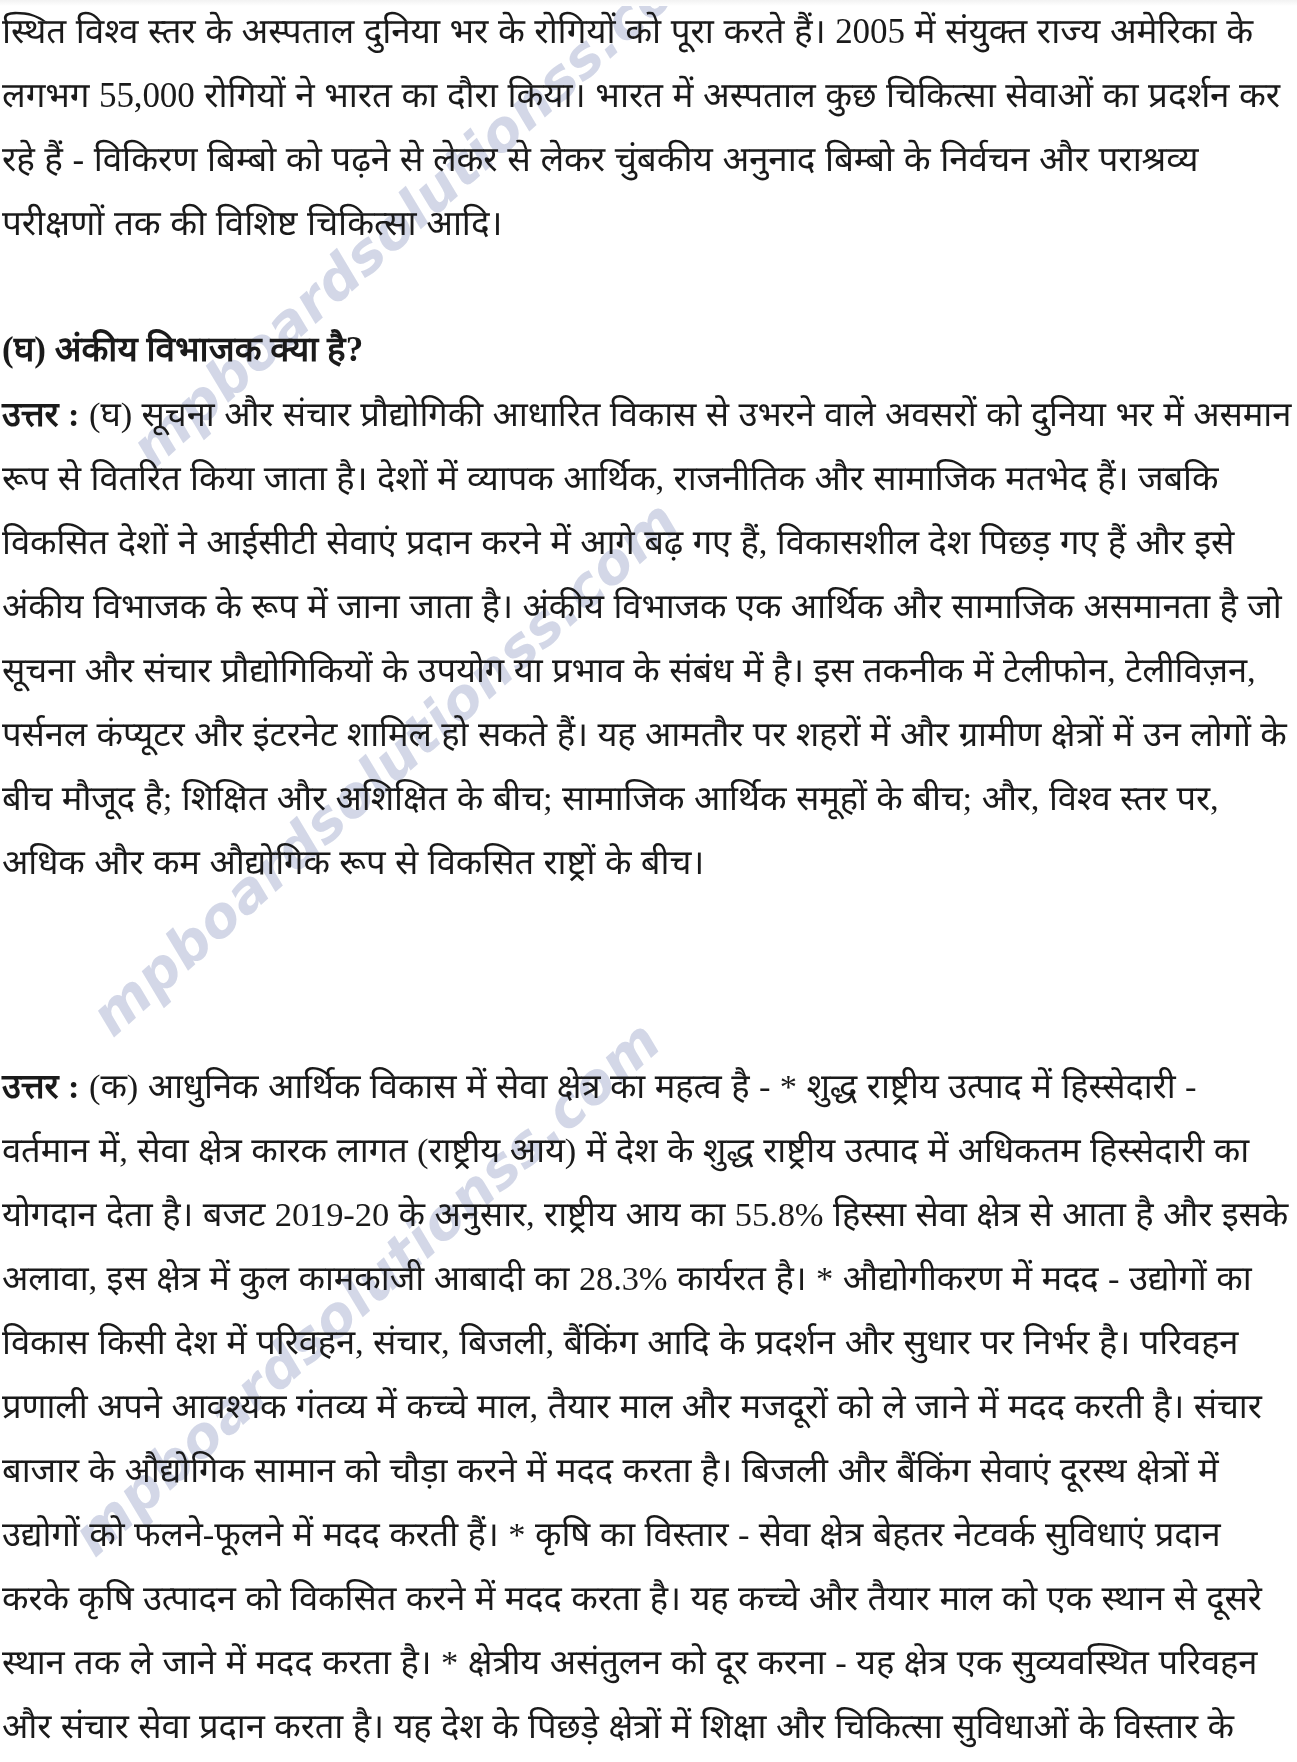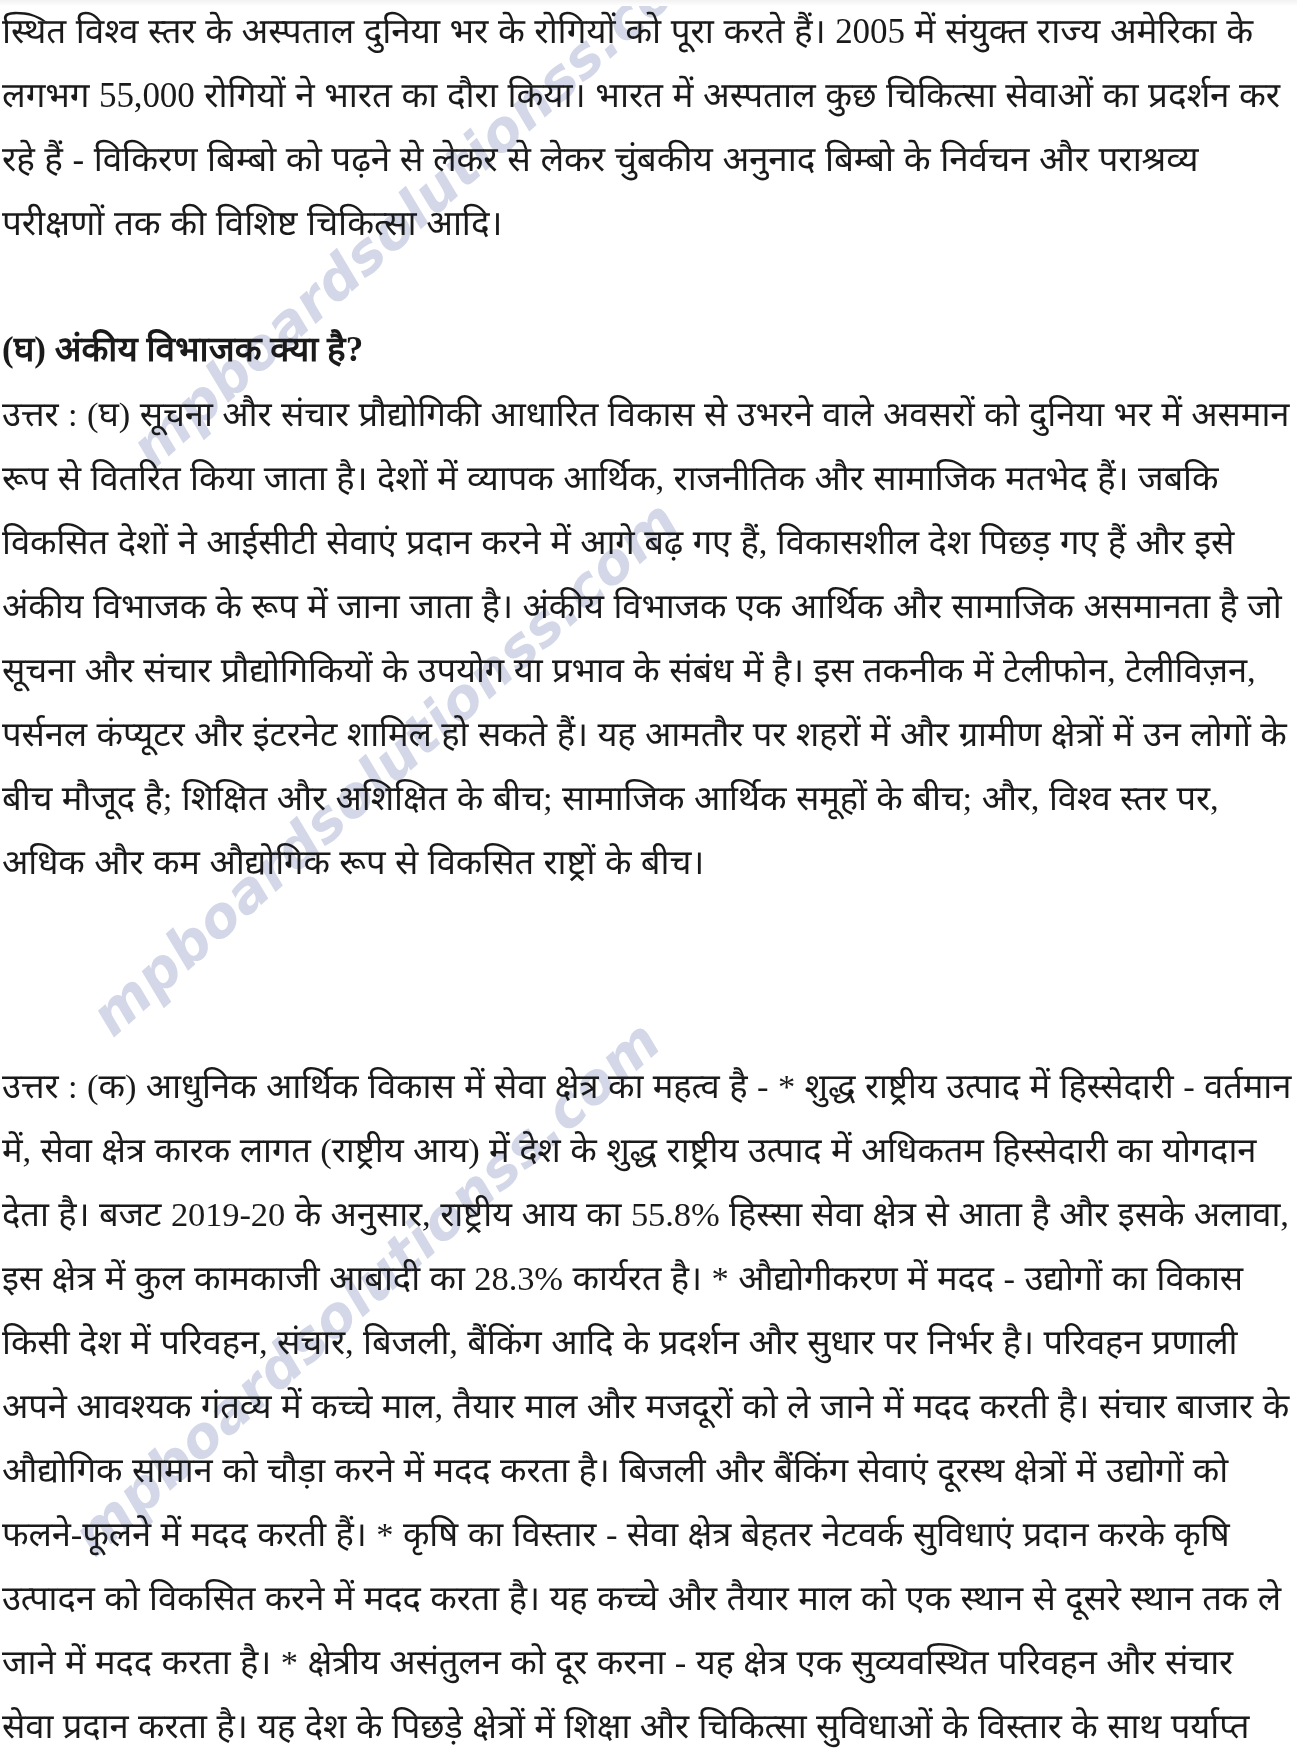--- a/index.html
+++ b/index.html
@@ -60,21 +60,21 @@
     word-spacing: 1px;
     -webkit-font-smoothing: none;
   }
   .para.answer { font-size: 34.5px; }
   .heading {
     margin: 0;
     font-size: 35px;
     line-height: 64px;
     font-weight: 700;
   }
-  .lead-label { font-weight: 400; }
+  .lead-label { font-weight: 700; }
   .gap-sm { height: 34px; }
   .gap-md { height: 62px; }
   .gap-lg { height: 92px; }
 
   
   .scan-edge {
     position: absolute;
     left: 0; right: 0; top: 0;
     height: 6px;
     background: linear-gradient(180deg, #f2f2f2 0%, #ffffff 100%);

